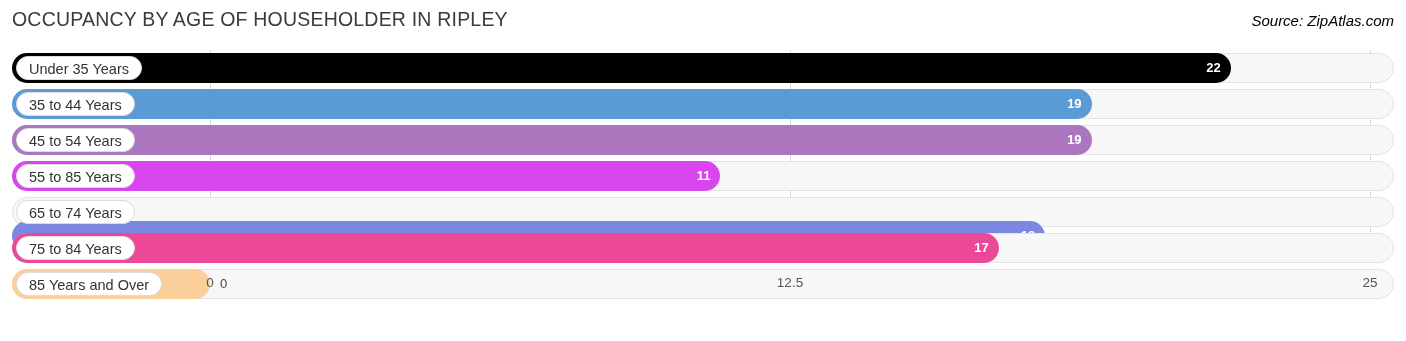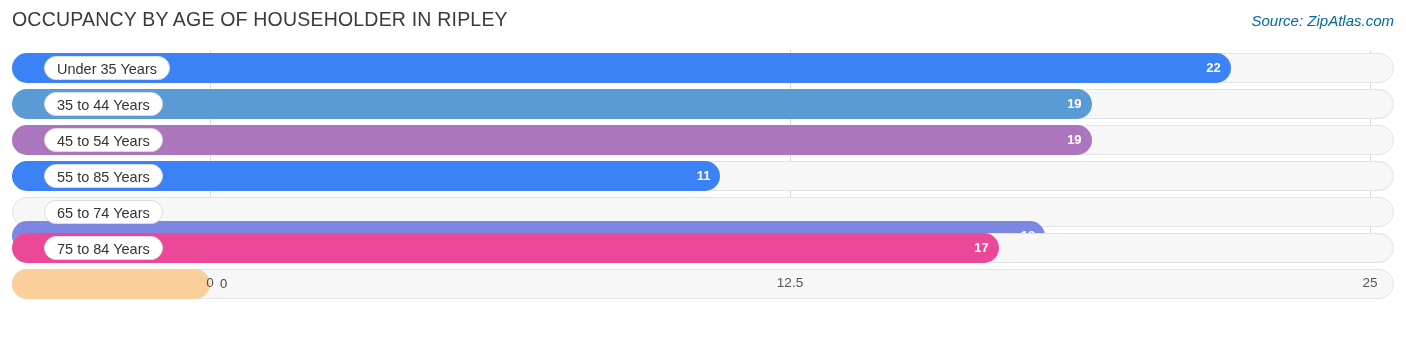--- a/index.html
+++ b/index.html
@@ -29,21 +29,21 @@
     color: #3b3b3b;
     font-weight: 400;
     white-space: nowrap;
   }
   .source {
     position: absolute;
     right: 12px;
     top: 12px;
     font-size: 15px;
     font-style: italic;
-    color: #0369a1;
+    color: #000000;
     white-space: nowrap;
   }
   .plot {
     position: absolute;
     left: 12px;
     top: 50px;
     width: 1382px;
     height: 253px;
   }
   .gridline {
@@ -95,21 +95,21 @@
   .bar-value.outside {
     position: absolute;
     top: 3px;
     line-height: 30px;
     font-size: 13px;
     color: #444;
     font-weight: normal;
   }
   .label-pill {
     position: absolute;
-    left: 32px;
+    left: 4px;
     top: 6px;
     height: 24px;
     line-height: 24px;
     padding: 0 12px;
     background: #ffffff;
     border: 1px solid #dcdcdc;
     border-radius: 12px;
     font-size: 14.5px;
     color: #333;
     white-space: nowrap;
@@ -139,42 +139,42 @@
   <div class="title">OCCUPANCY BY AGE OF HOUSEHOLDER IN RIPLEY</div>
   <div class="source">Source: ZipAtlas.com</div>
 
   <div class="plot">
       <div class="gridline" style="left: 1358px;"></div>
       <div class="gridline" style="left: 778px;"></div>
       <div class="gridline" style="left: 198px;"></div>
     <div class="rows" id="rows">
         <div class="row">
           <div class="track"></div>
-          <div class="bar" style="width: 1218.8px; background: #3b82f6;">
+          <div class="bar" style="width: 1218.8px; background: #000000;">
             <span class="bar-value">22</span>
           </div>
           <div class="label-pill">Under 35 Years</div>
         </div>
         <div class="row">
           <div class="track"></div>
           <div class="bar" style="width: 1079.6px; background: rgb(91, 155, 213);">
             <span class="bar-value">19</span>
           </div>
           <div class="label-pill">35 to 44 Years</div>
         </div>
         <div class="row">
           <div class="track"></div>
           <div class="bar" style="width: 1079.6px; background: rgb(171, 118, 189);">
             <span class="bar-value">19</span>
           </div>
           <div class="label-pill">45 to 54 Years</div>
         </div>
         <div class="row">
           <div class="track"></div>
-          <div class="bar" style="width: 708.4px; background: #3b82f6;">
+          <div class="bar" style="width: 708.4px; background: #d946ef;">
             <span class="bar-value">11</span>
           </div>
           <div class="label-pill">55 to 85 Years</div>
         </div>
         <div class="row">
           <div class="track"></div>
           <div class="bar" style="width: 1033.2px; background: rgb(123, 135, 224); margin-top: 24px;">
             <span class="bar-value">18</span>
           </div>
           <div class="label-pill">65 to 74 Years</div>
@@ -183,20 +183,21 @@
           <div class="track"></div>
           <div class="bar" style="width: 986.8px; background: #ec4899;">
             <span class="bar-value">17</span>
           </div>
           <div class="label-pill">75 to 84 Years</div>
         </div>
         <div class="row">
           <div class="track"></div>
           <div class="bar" style="width: 198px; background: rgb(251, 207, 154);"></div>
           <span class="bar-value outside" style="left: 208px;">0</span>
+          <div class="label-pill">85 Years and Over</div>
         </div>
       </div>
     <div class="axis" id="axis">
         <span class="tick" style="left: 198px;">0</span>
         <span class="tick" style="left: 778px;">12.5</span>
         <span class="tick" style="left: 1358px;">25</span>
       </div>
   </div>
 
 </div>

